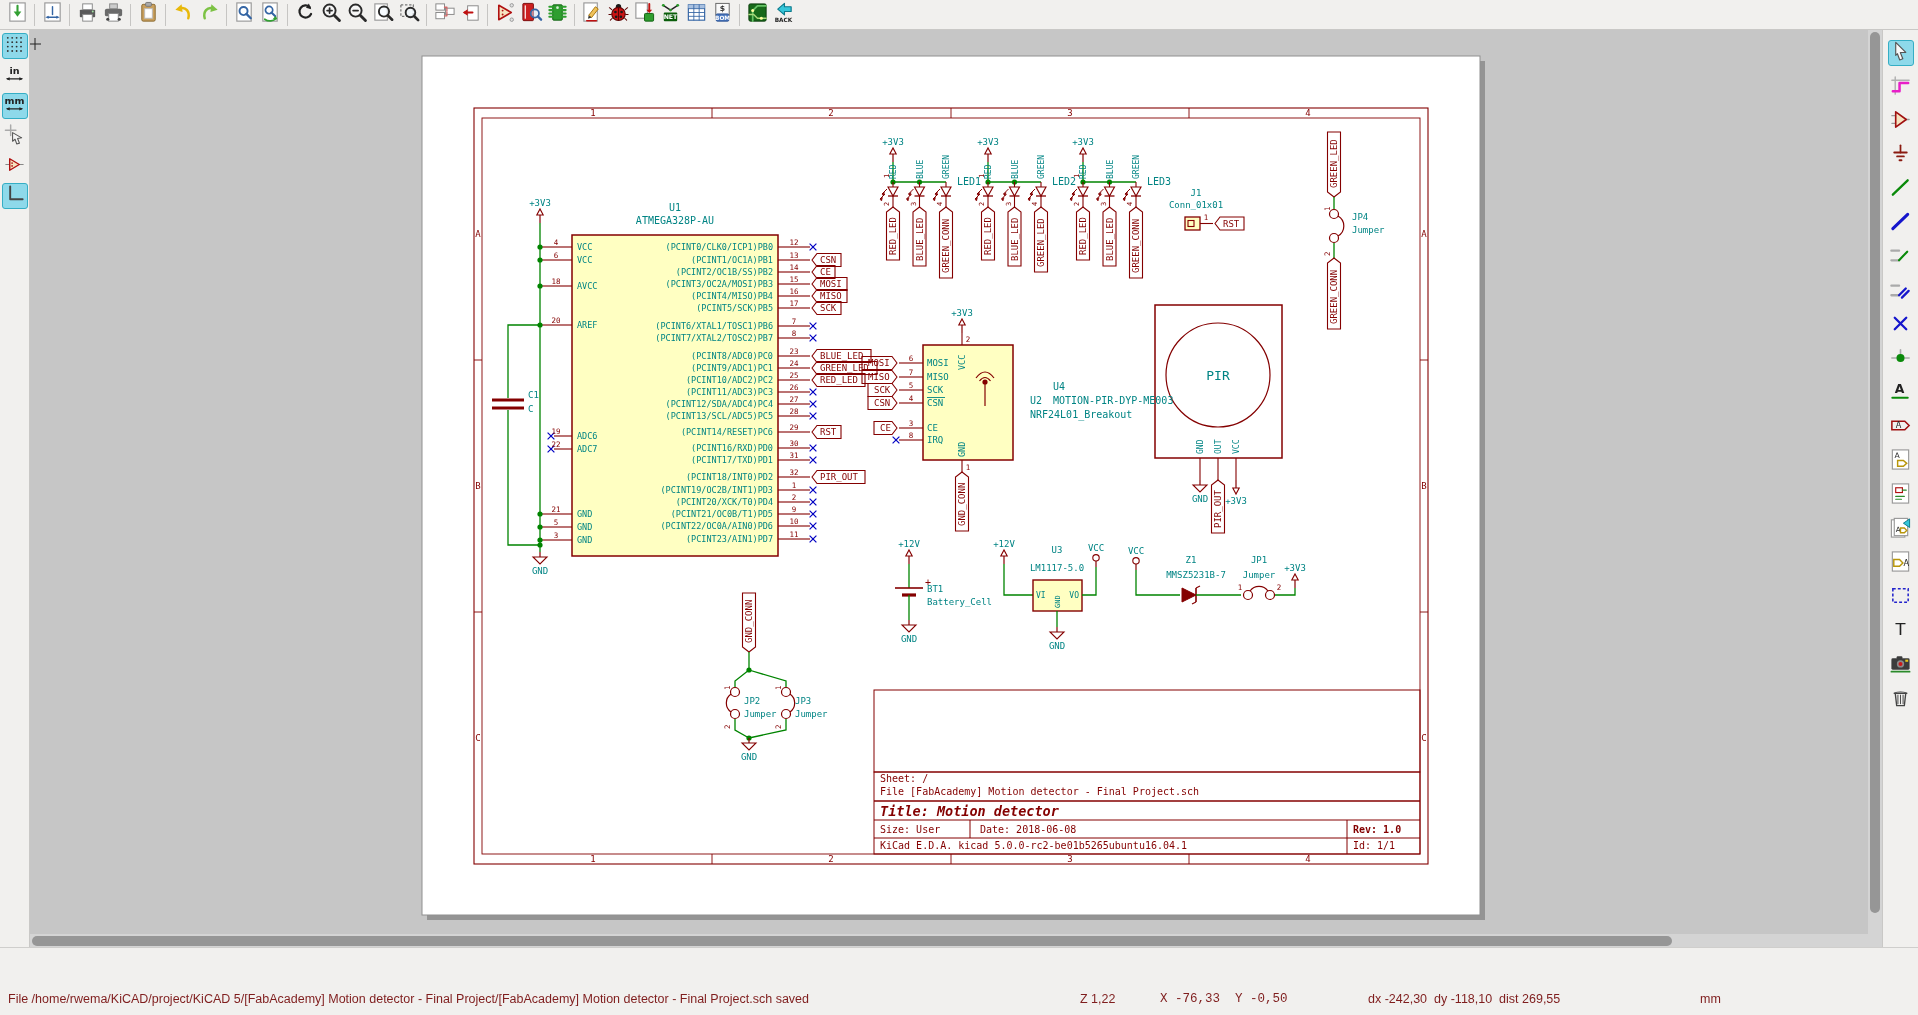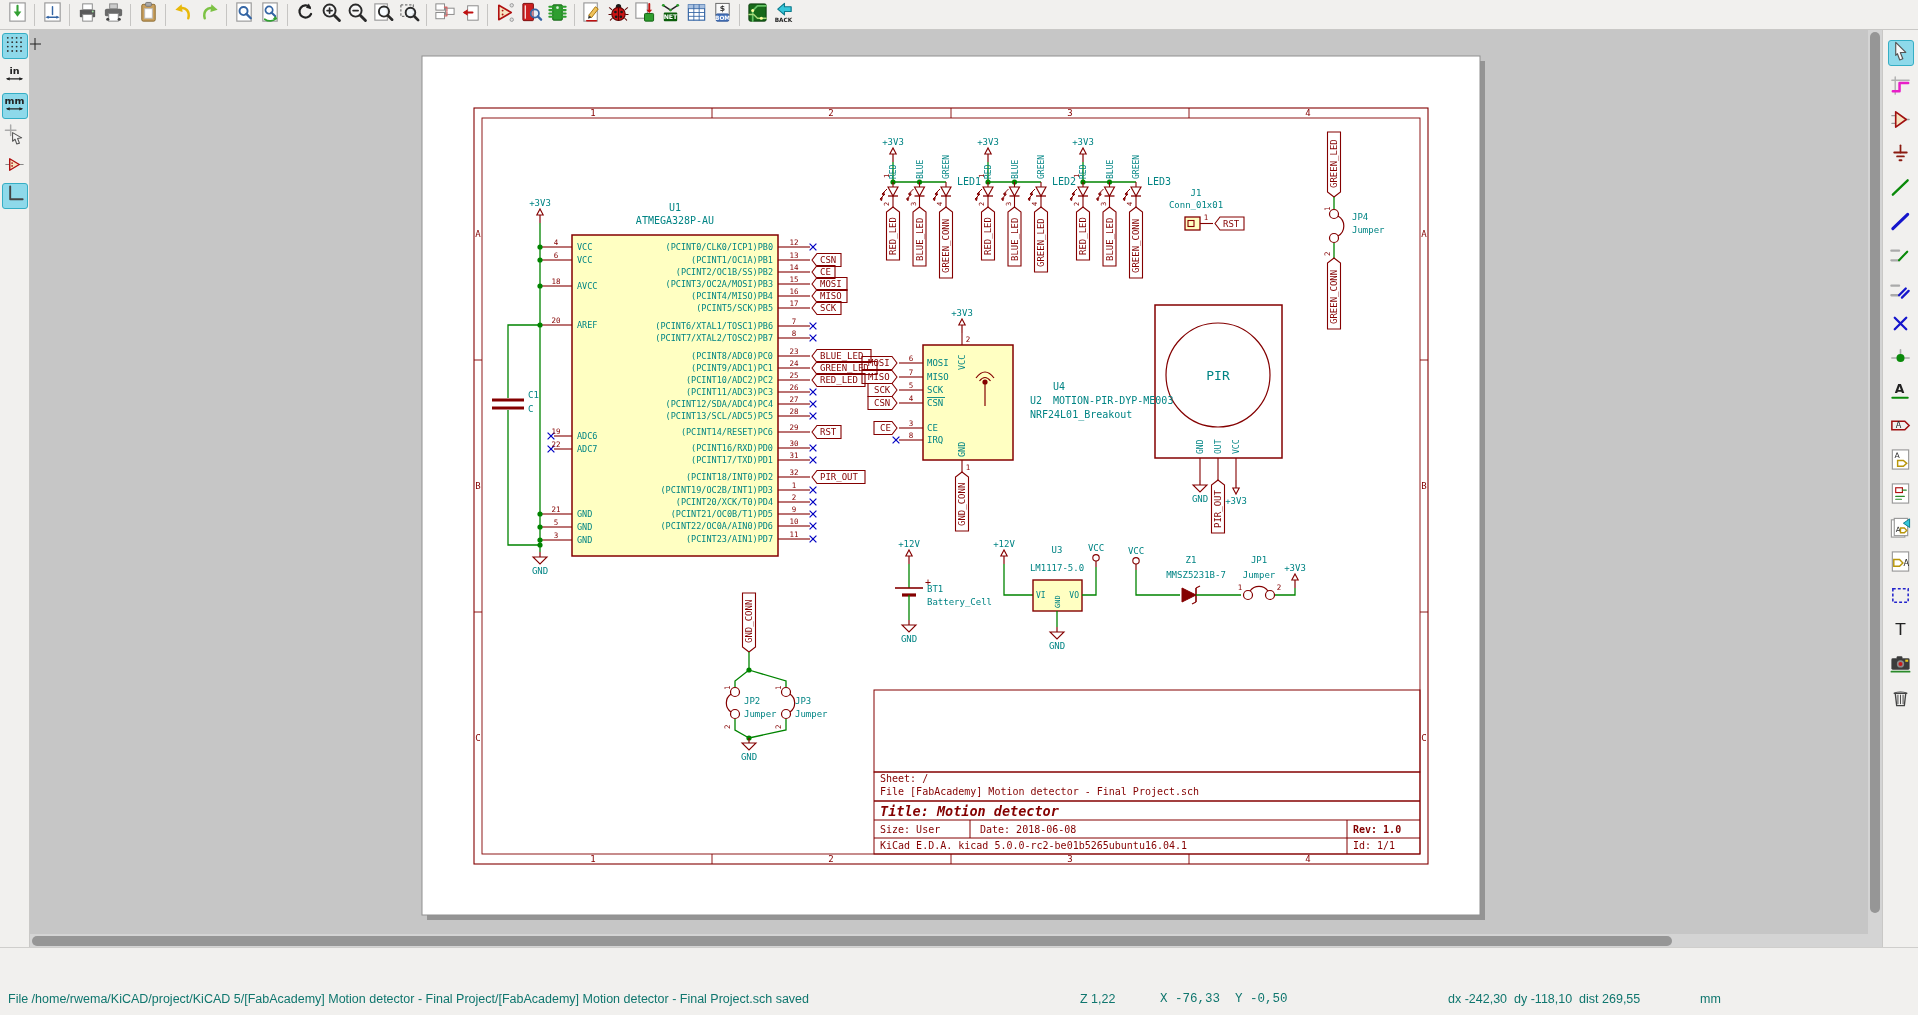--- a/index.html
+++ b/index.html
@@ -14,23 +14,23 @@
     border-right:1px solid #c9c8c6;display:flex;flex-direction:column;align-items:center;padding-top:3px;gap:4px;box-sizing:border-box;}
   #right-toolbar{position:absolute;right:0;top:30px;width:36px;bottom:67px;background:#f1f0ee;
     border-left:1px solid #c9c8c6;display:flex;flex-direction:column;align-items:center;padding-top:10px;gap:8px;box-sizing:border-box;}
   #canvas{position:absolute;left:30px;top:30px;width:1838px;height:918px;background:#c6c6c6;}
   #schematic-svg{position:absolute;left:0;top:0;}
   #hscroll{position:absolute;left:0;bottom:0;width:1838px;height:14px;background:#d4d4d4;}
   #hscroll .thumb{position:absolute;left:2px;top:2px;height:10px;width:1640px;background:#969696;border-radius:5px;}
   #vscroll{position:absolute;right:36px;top:30px;width:14px;bottom:67px;background:#d4d4d4;}
   #vscroll .thumb{position:absolute;left:2px;top:2px;width:10px;height:96%;background:#969696;border-radius:5px;}
   #status-bar{position:absolute;left:0;bottom:0;width:1918px;height:67px;background:#f1f0ee;border-top:1px solid #cfcecc;}
-  #status-bar span{position:absolute;bottom:9px;font-size:12.5px;color:#0f766e;white-space:pre;margin-top:42px;}
+  #status-bar span{position:absolute;bottom:9px;font-size:12.5px;color:#7f1d1d;white-space:pre;margin-top:42px;}
   #sb-message{left:8px;}  #sb-zoom{left:1080px;}  #sb-cursor{left:1160px;font-family:Liberation Mono, monospace;}
-  #sb-delta{left:1448px;} #sb-units{left:1700px;}
+  #sb-delta{left:1368px;} #sb-units{left:1700px;}
   text{user-select:none;}
 </style>
 </head>
 <body>
 
 <div id="top-toolbar">
     <div class="tbtn">
       <span><svg width="23" height="23" viewBox="0 0 24 24">
           <rect x="4" y="2" width="16" height="19" fill="#fff" stroke="#999" stroke-width="1.2"></rect>
           <path d="M12 5v7" fill="none" stroke="#33a033" stroke-width="2.2" stroke-linecap="round" stroke-linejoin="round"></path>

